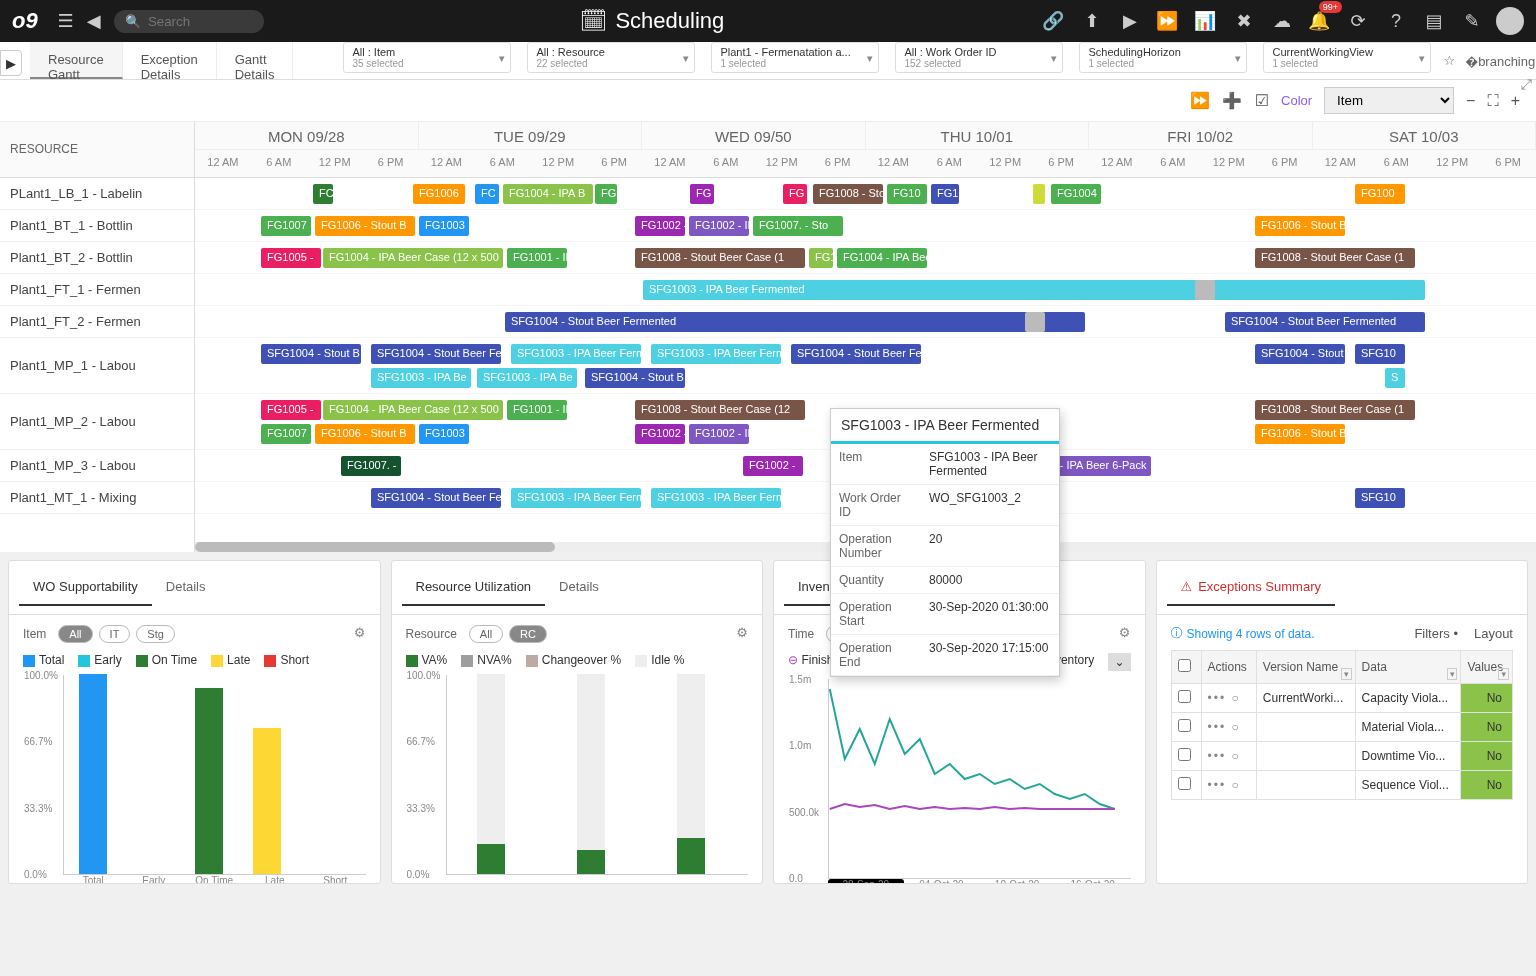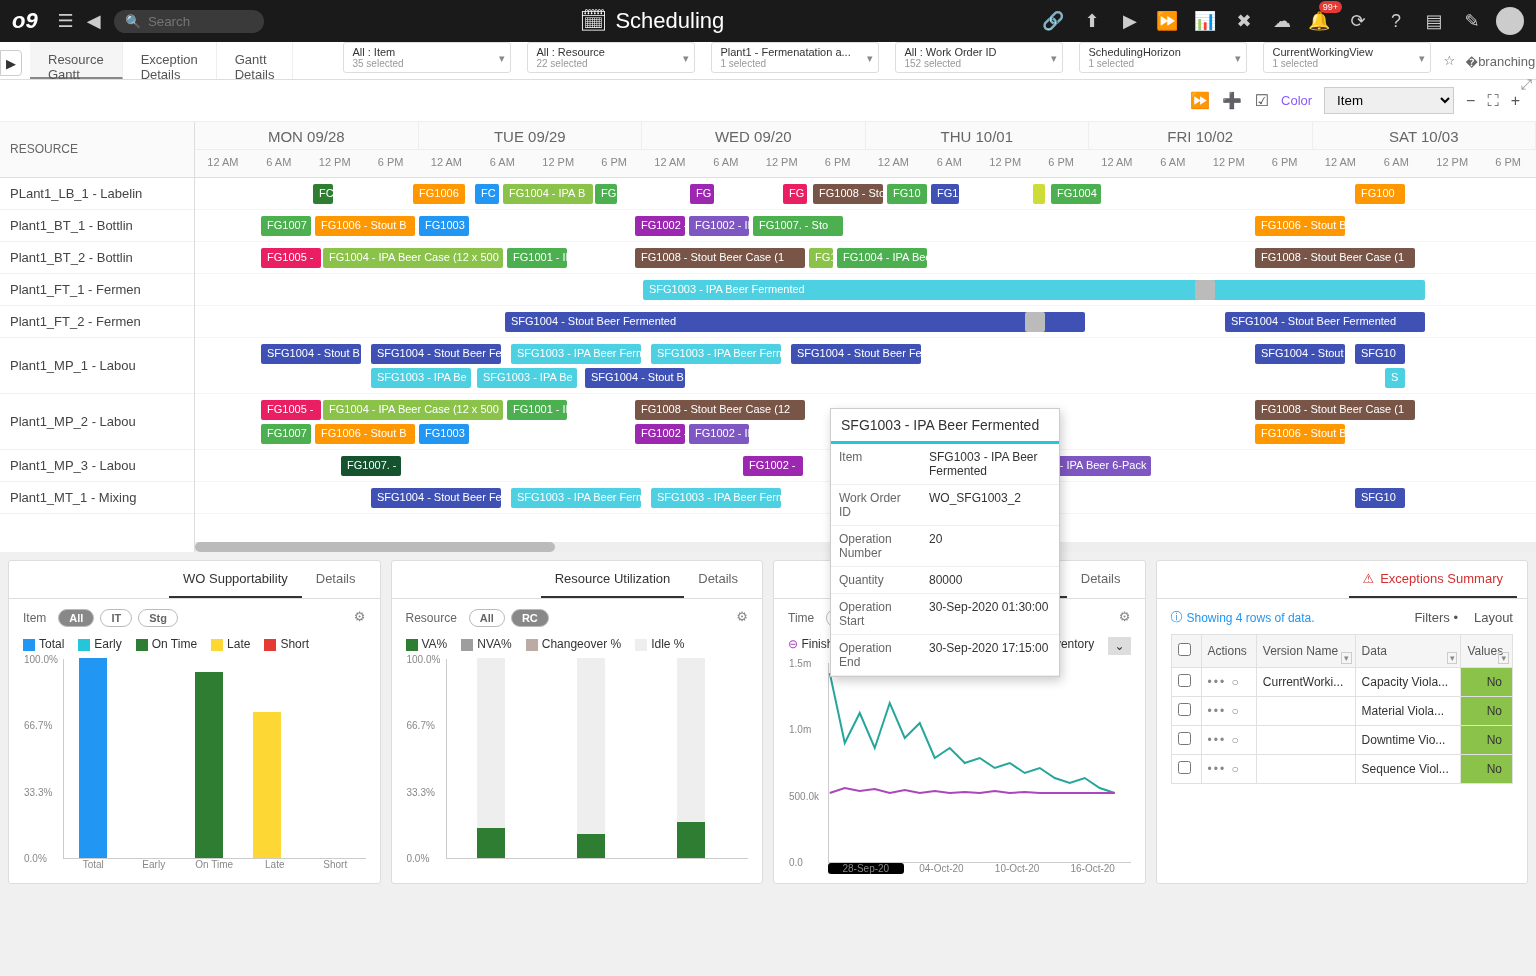--- a/index.html
+++ b/index.html
@@ -58,28 +58,28 @@
 
 .tooltip { position: absolute; left: 830px; top: 408px; width: 230px; background: #fff; border: 1px solid #ccc; box-shadow: 2px 4px 10px rgba(0,0,0,0.2); z-index: 100; font-size: 12px; }
 .tooltip-title { padding: 8px 10px; font-size: 14px; color: #333; border-bottom: 3px solid #26c6da; }
 .tooltip-row { display: flex; border-bottom: 1px solid #eee; }
 .tooltip-row .k { width: 90px; padding: 6px 8px; color: #666; }
 .tooltip-row .v { flex: 1; padding: 6px 8px; color: #333; }
 
 
 .panels { display: flex; gap: 10px; padding: 8px; height: 340px; }
 .panel { background: #fff; border: 1px solid #ddd; border-radius: 3px; flex: 1; display: flex; flex-direction: column; overflow: hidden; }
-.panel-tabs { display: flex; border-bottom: 1px solid #ddd; padding: 0 10px; justify-content: flex-end; }
+.panel-tabs { display: flex; border-bottom: 1px solid #ddd; padding: 8px 10px; }
 .panel-tab { padding: 10px 14px; font-size: 13px; color: #666; cursor: pointer; }
 .panel-tab.active { border-bottom: 2px solid #333; color: #333; }
 .panel-tab.exc { color: #d32f2f; display: flex; align-items: center; gap: 6px; }
 .panel-body { flex: 1; padding: 10px 14px; position: relative; }
 .pill-row { display: flex; align-items: center; gap: 6px; margin-bottom: 10px; }
 .pill-label { font-size: 12px; color: #666; margin-right: 6px; }
-.pill { border: 1px solid #bbb; border-radius: 10px; padding: 2px 10px; font-size: 11px; color: #666; cursor: pointer; font-weight: bold; }
+.pill { border: 1px solid #bbb; border-radius: 10px; padding: 2px 10px; font-size: 11px; color: #666; cursor: pointer; }
 .pill.active { background: #888; color: #fff; }
 .gear { position: absolute; right: 14px; top: 10px; color: #888; cursor: pointer; }
 .legend { display: flex; gap: 14px; font-size: 12px; margin-bottom: 8px; flex-wrap: wrap; }
 .legend span.sw { display: inline-block; width: 12px; height: 12px; margin-right: 4px; vertical-align: middle; }
 .chart { height: 200px; position: relative; border-left: 1px solid #ccc; border-bottom: 1px solid #ccc; margin-left: 40px; }
 .y-label { position: absolute; left: -40px; font-size: 10px; color: #888; transform: translateY(-50%); }
 .x-labels { display: flex; margin-left: 40px; font-size: 10px; color: #888; }
 .x-labels div { flex: 1; text-align: center; }
 .barv { position: absolute; bottom: 0; width: 28px; }
 
@@ -198,21 +198,21 @@
         <div class="gantt-row-label tall">Plant1_MP_1 - Labou</div>
         <div class="gantt-row-label tall">Plant1_MP_2 - Labou</div>
         <div class="gantt-row-label ">Plant1_MP_3 - Labou</div>
         <div class="gantt-row-label ">Plant1_MT_1 - Mixing</div>
       </div>
   </div>
   <div class="gantt-right">
     <div class="gantt-days" id="gantt-days">
         <div class="gantt-day">MON 09/28</div>
         <div class="gantt-day">TUE 09/29</div>
-        <div class="gantt-day">WED 09/20</div>
+        <div class="gantt-day">WED 09/50</div>
         <div class="gantt-day">THU 10/01</div>
         <div class="gantt-day">FRI 10/02</div>
         <div class="gantt-day">SAT 10/03</div>
       </div>
     <div class="gantt-hours" id="gantt-hours">
         <div class="gantt-hour">12 AM</div>
         <div class="gantt-hour">6 AM</div>
         <div class="gantt-hour">12 PM</div>
         <div class="gantt-hour">6 PM</div>
         <div class="gantt-hour">12 AM</div>

